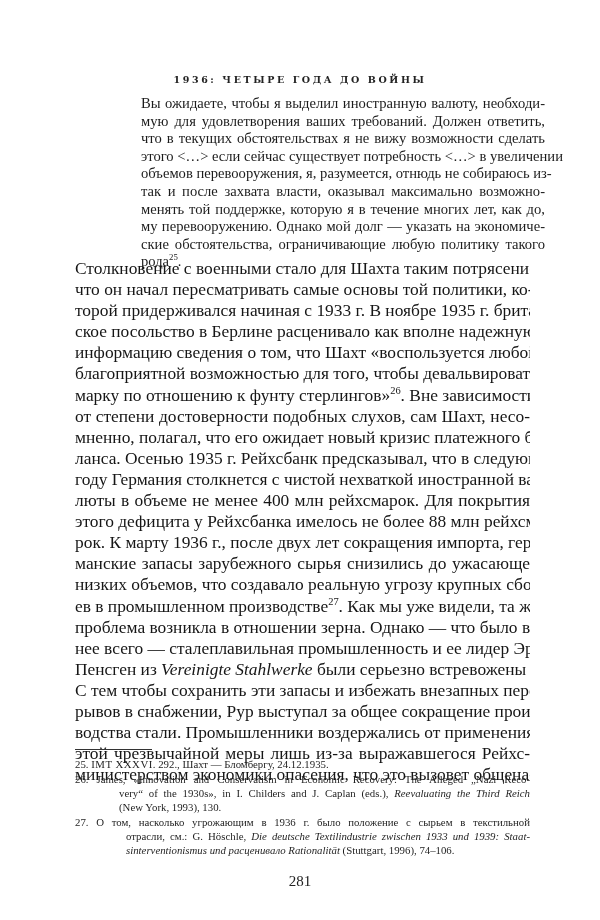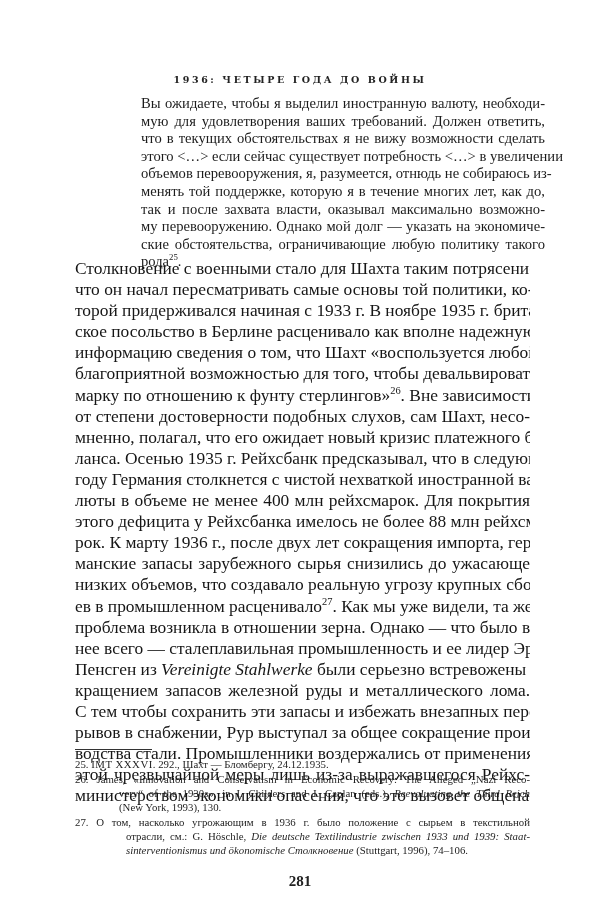--- a/index.html
+++ b/index.html
@@ -29,38 +29,38 @@
     position: absolute; left: 75px; top: 737px; width: 455px;
     font-family: "Liberation Serif", serif; font-size: 10.8px; line-height: 14px; color: #1e1e1e;
   }
   .fn { margin: 0 0 1px 0; }
   .fn .ln.indent { padding-left: 44px; }
   .fn .ln.indent2 { padding-left: 51px; }
   .sc { font-variant: small-caps; letter-spacing: 0.5px; }
   em { font-style: italic; }
   .page-number {
     position: absolute; top: 853px; left: 0; width: 600px; text-align: center;
-    font-family: "Liberation Serif", serif; font-size: 15px; font-weight: bold; color: #222;
+    font-family: "Liberation Serif", serif; font-size: 15px; font-weight: normal; color: #222;
   }
 </style>
 </head>
 <body>
 
 <div class="page">
 
   <div class="running-head">1936: ЧЕТЫРЕ ГОДА ДО ВОЙНЫ</div>
 
   <div class="quote">
     <span class="ln">Вы ожидаете, чтобы я выделил иностранную валюту, необходи-</span>
     <span class="ln">мую для удовлетворения ваших требований. Должен ответить,</span>
     <span class="ln">что в текущих обстоятельствах я не вижу возможности сделать</span>
     <span class="ln">этого &lt;…&gt; если сейчас существует потребность &lt;…&gt; в увеличении</span>
     <span class="ln">объемов перевооружения, я, разумеется, отнюдь не собираюсь из-</span>
+    <span class="ln">так и после захвата власти, оказывал максимально возможно-</span>
     <span class="ln">менять той поддержке, которую я в течение многих лет, как до,</span>
-    <span class="ln">так и после захвата власти, оказывал максимально возможно-</span>
     <span class="ln">му перевооружению. Однако мой долг — указать на экономиче-</span>
     <span class="ln">ские обстоятельства, ограничивающие любую политику такого</span>
     <span class="ln last"><span>рода</span><sup>25</sup>.</span>
   </div>
 
   <div class="body">
     <span class="ln">Столкновение с военными стало для Шахта таким потрясением,</span>
     <span class="ln">что он начал пересматривать самые основы той политики, ко-</span>
     <span class="ln">торой придерживался начиная с 1933 г. В ноябре 1935 г. британ-</span>
     <span class="ln">ское посольство в Берлине расценивало как вполне надежную</span>
@@ -69,25 +69,24 @@
     <span class="ln"><span>марку по отношению к фунту стерлингов»</span><sup>26</sup><span>. Вне зависимости</span></span>
     <span class="ln">от степени достоверности подобных слухов, сам Шахт, несо-</span>
     <span class="ln">мненно, полагал, что его ожидает новый кризис платежного ба-</span>
     <span class="ln">ланса. Осенью 1935 г. Рейхсбанк предсказывал, что в следующем</span>
     <span class="ln">году Германия столкнется с чистой нехваткой иностранной ва-</span>
     <span class="ln">люты в объеме не менее 400 млн рейхсмарок. Для покрытия</span>
     <span class="ln">этого дефицита у Рейхсбанка имелось не более 88 млн рейхсма-</span>
     <span class="ln">рок. К марту 1936 г., после двух лет сокращения импорта, гер-</span>
     <span class="ln">манские запасы зарубежного сырья снизились до ужасающе</span>
     <span class="ln">низких объемов, что создавало реальную угрозу крупных сбо-</span>
-    <span class="ln"><span>ев в промышленном расценивало</span><sup>27</sup><span>. Как мы уже видели, та же</span></span>
+    <span class="ln"><span>ев в промышленном производстве</span><sup>27</sup><span>. Как мы уже видели, та же</span></span>
     <span class="ln">проблема возникла в отношении зерна. Однако — что было важ-</span>
     <span class="ln">нее всего — сталеплавильная промышленность и ее лидер Эрнст</span>
     <span class="ln"><span>Пенсген из </span><em>Vereinigte Stahlwerke</em><span> были серьезно встревожены со-</span></span>
-    <span class="ln">кращением запасов железной руды и металлического лома.</span>
     <span class="ln">С тем чтобы сохранить эти запасы и избежать внезапных пере-</span>
     <span class="ln">рывов в снабжении, Рур выступал за общее сокращение произ-</span>
     <span class="ln">водства стали. Промышленники воздержались от применения</span>
     <span class="ln">этой чрезвычайной меры лишь из-за выражавшегося Рейхс-</span>
     <span class="ln">министерством экономики опасения, что это вызовет общена-</span>
   </div>
 
   <div class="rule"></div>
 
   <div class="fn-block">
@@ -95,18 +94,18 @@
       <span class="ln last"><span>25.</span> <span class="sc">IMT XXXVI</span><span>. 292., Шахт — Бломбергу, 24.12.1935.</span></span>
     </div>
     <div class="fn">
       <span class="ln"><span>26.</span> <span>James, «Innovation and Conservatism in Economic Recovery: The Alleged „Nazi Reco-</span></span>
       <span class="ln indent"><span>very“ of the 1930s», in I. Childers and J. Caplan (eds.), </span><em>Reevaluating the Third Reich</em></span>
       <span class="ln indent last">(New York, 1993), 130.</span>
     </div>
     <div class="fn">
       <span class="ln"><span>27.</span> <span>О том, насколько угрожающим в 1936 г. было положение с сырьем в текстильной</span></span>
       <span class="ln indent2"><span>отрасли, см.: G. Höschle, </span><em>Die deutsche Textilindustrie zwischen 1933 und 1939: Staat-</em></span>
-      <span class="ln indent2 last"><em>sinterventionismus und ökonomische Столкновение</em><span> (Stuttgart, 1996), 74–106.</span></span>
+      <span class="ln indent2 last"><em>sinterventionismus und расценивало Rationalität</em><span> (Stuttgart, 1996), 74–106.</span></span>
     </div>
   </div>
 
   <div class="page-number">281</div>
 </div>
 
 </body></html>

